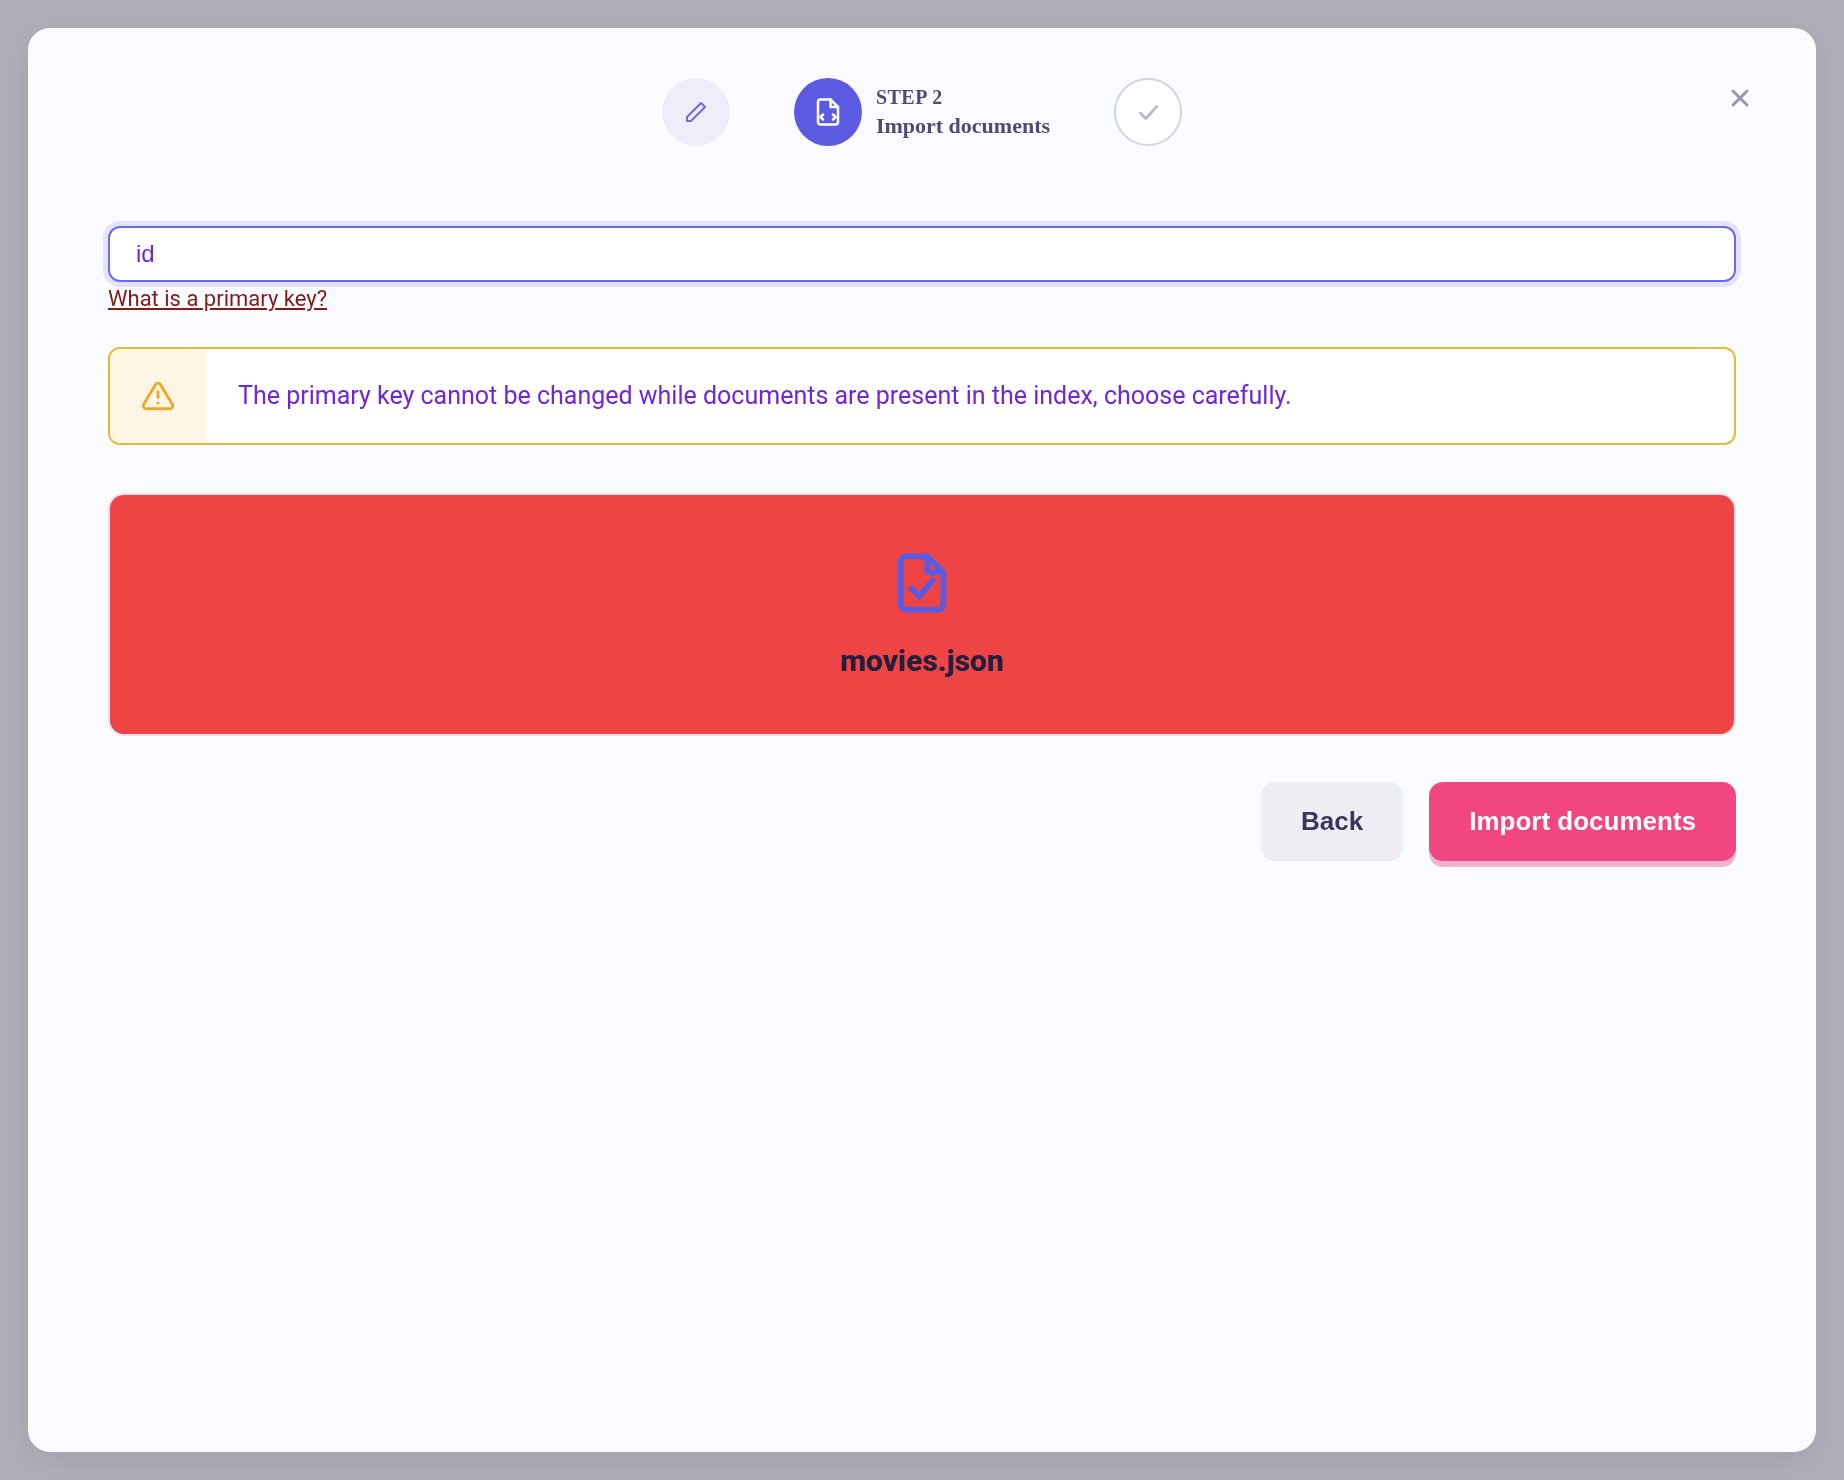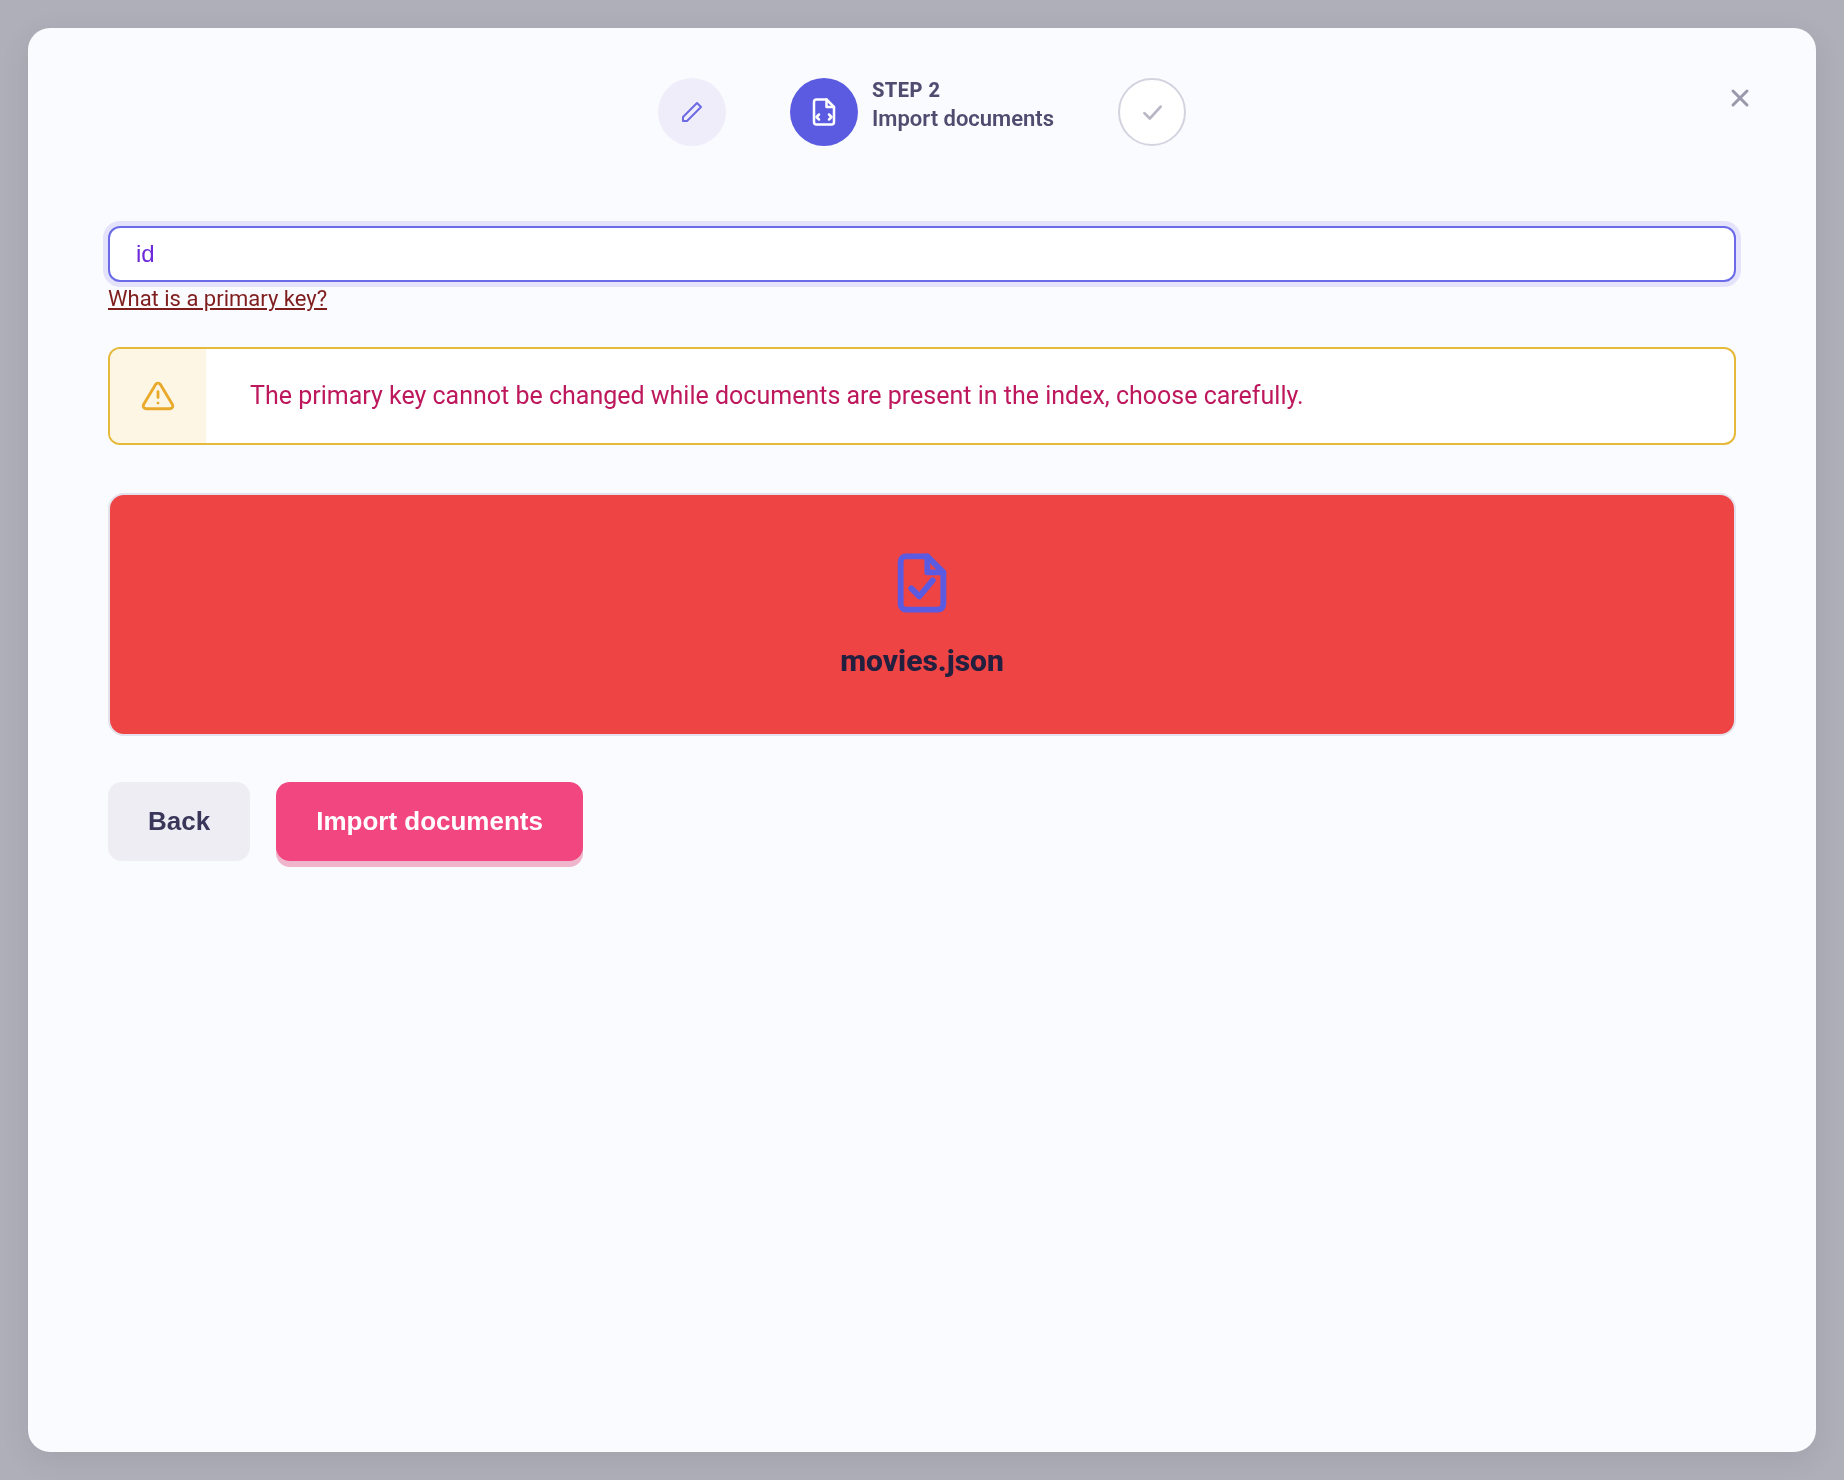--- a/index.html
+++ b/index.html
@@ -47,22 +47,23 @@
     display: flex;
     align-items: center;
     justify-content: center;
   }
   .step-1 .step-icon {
     background: #EFEDFA;
     color: #6D6AE4;
   }
   .step-2 {
     display: flex;
-    align-items: flex-start;
+    align-items: center;
     gap: 14px;
+    font-family: Liberation Serif, serif;
   }
   .step-2 .step-icon {
     background: #5B5BE2;
     color: #fff;
   }
   .step-2-text .step-label {
     font-size: 20px;
     font-weight: 800;
     color: #4F4C70;
     letter-spacing: .5px;
@@ -129,23 +130,23 @@
   }
   .alert-icon {
     width: 96px;
     background: #FEF6E4;
     display: flex;
     align-items: center;
     justify-content: center;
     color: #E9A92A;
   }
   .alert-text {
-    padding: 30px 44px;
+    padding: 30px 32px;
     font-size: 25px;
-    color: #be185d;
+    color: #6d28d9;
     line-height: 1.35;
   }
 
   .filebox {
     margin-top: 48px;
     border: 2px solid #E3E1EC;
     border-radius: 16px;
     background: #ef4444;
     padding: 56px 40px;
     display: flex;
@@ -167,20 +168,21 @@
     font-size: 25px;
     font-weight: 800;
     padding: 22px 40px;
     border-radius: 14px;
     cursor: pointer;
   }
 
   .actions {
     margin-top: 46px;
     display: flex;
+    justify-content: flex-end;
     gap: 26px;
   }
   .btn {
     border: none;
     border-radius: 14px;
     font-size: 26px;
     font-weight: 800;
     padding: 24px 40px;
     cursor: pointer;
   }

